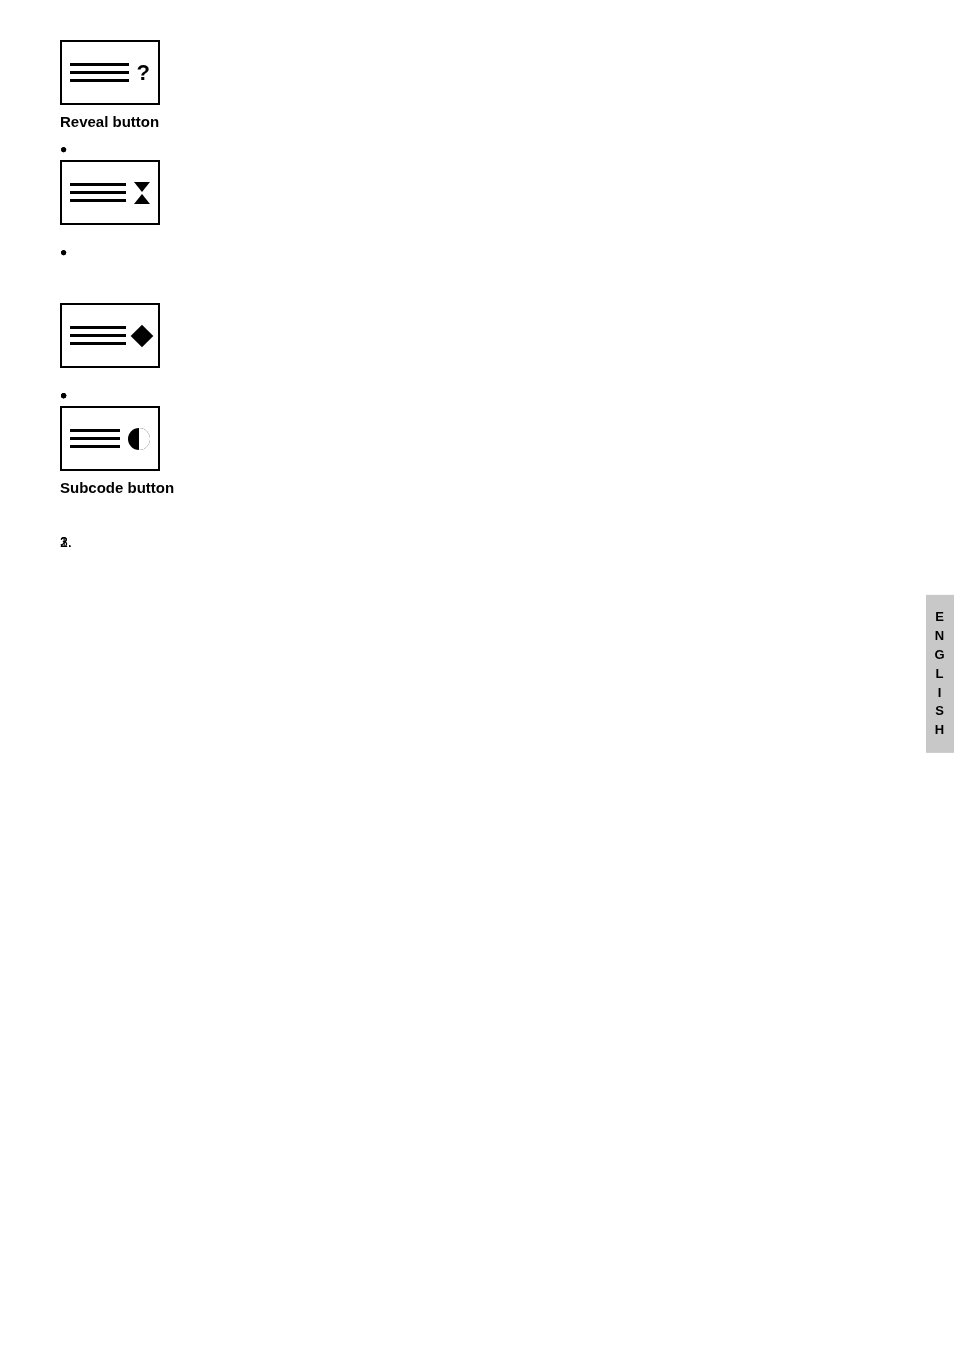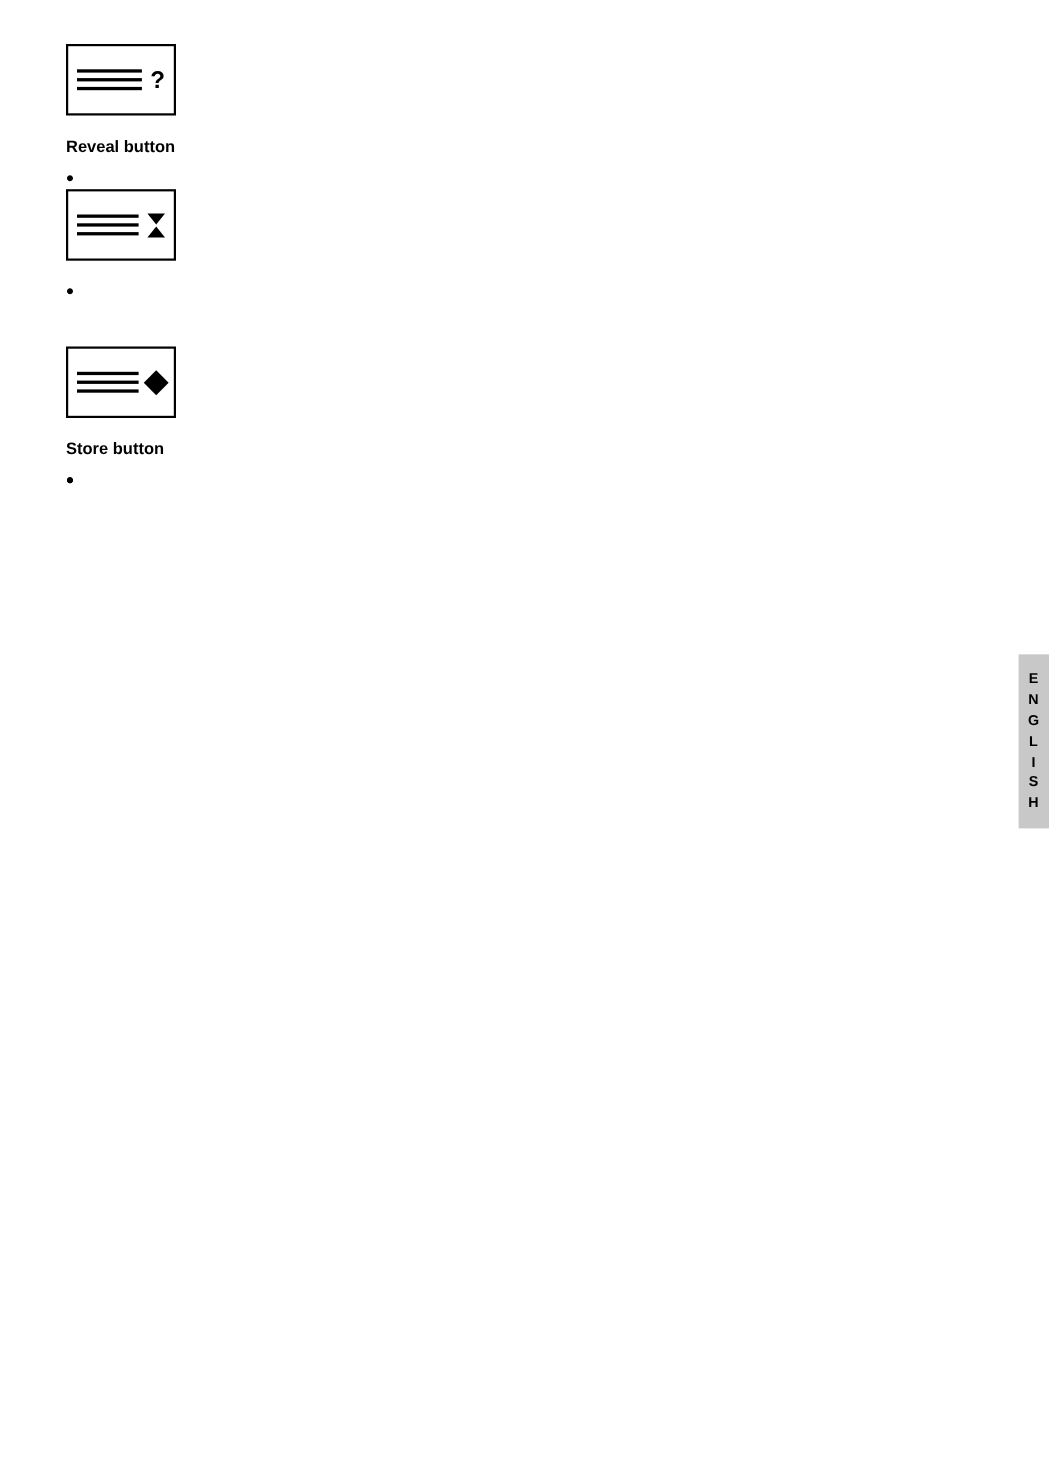--- a/index.html
+++ b/index.html
@@ -55,21 +55,20 @@
       justify-content: center;
       font-size: 22px;
       font-weight: bold;
       line-height: 1;
     }
 
     .button-label {
       font-weight: bold;
       font-size: 15px;
       margin-bottom: 8px;
-      margin-top: 12px;
     }
 
     .bullet-list {
       list-style: none;
       padding: 0;
     }
 
     .bullet-list li {
       margin-bottom: 10px;
       padding-left: 20px;
@@ -241,30 +240,54 @@
     <div class="button-icon">
       <div class="lines">
         <span></span>
         <span></span>
         <span></span>
       </div>
       <div class="symbol">
         <div class="diamond"></div>
       </div>
     </div>
-    <div class="button-label">Store button</div>
     <ul class="bullet-list">
       <li></li>
       <li></li>
       <li></li>
       <li></li>
       <li></li>
     </ul>
   </div>
 
+  <div class="section">
+    <div class="button-icon">
+      <div class="lines">
+        <span></span>
+        <span></span>
+        <span></span>
+      </div>
+      <div class="symbol">
+        <div class="subcode-circle"></div>
+      </div>
+    </div>
+    <div class="button-label">Subcode button</div>
+    <div class="spacer-md"></div>
+    <ol class="numbered-list">
+      <li>
+          <span class="num">1.</span>
+        </li>
+      <li>
+          <span class="num">2.</span>
+        </li>
+      <li style="margin-top:8px;">
+          <span class="num">3.</span>
+        </li>
+    </ol>
+  </div>
 
 </div>
 
 <div class="sidebar-lang">
   <span>E</span>
   <span>N</span>
   <span>G</span>
   <span>L</span>
   <span>I</span>
   <span>S</span>

